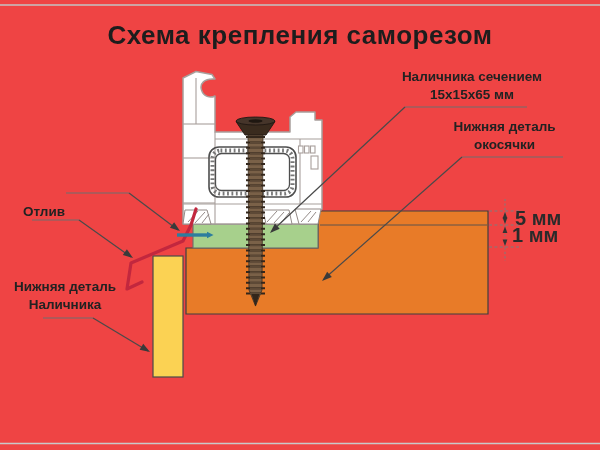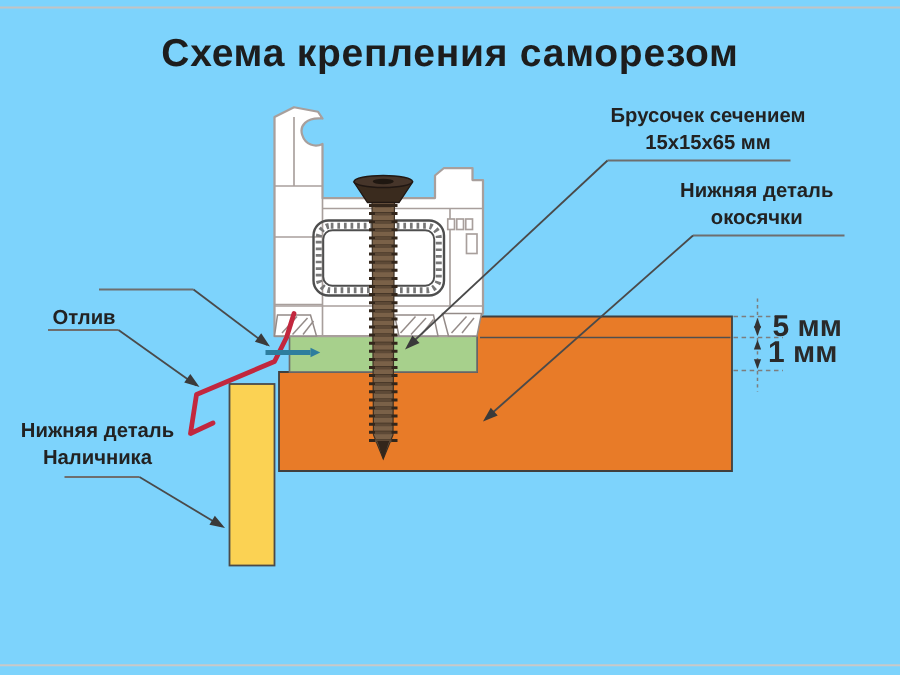--- a/index.html
+++ b/index.html
@@ -1,17 +1,17 @@
 <!DOCTYPE html>
 <html><head>
 <meta charset="utf-8">
 <style>
   html,body{margin:0;padding:0;background:#ffffff;}
   .canvas{
-    position:relative;width:600px;height:450px;background:#7dd3fc;overflow:hidden;
+    position:relative;width:600px;height:450px;background:#ef4444;overflow:hidden;
     font-family:"Liberation Sans",sans-serif;
   }
   .title{
     position:absolute;left:0;top:20px;width:600px;text-align:center;
     font-size:26px;font-weight:700;color:#1d1d1d;letter-spacing:0.5px;
   }
   .lbl{
     position:absolute;font-size:13.5px;font-weight:700;color:#222222;
     line-height:17.5px;white-space:pre-line;
   }
@@ -137,28 +137,28 @@
       <line x1="489" y1="225" x2="522" y2="225" stroke-dasharray="3 2.4"></line>
       <line x1="489" y1="247" x2="522" y2="247" stroke-dasharray="3 2.4"></line>
       <line x1="505" y1="199" x2="505" y2="261" stroke-dasharray="2.2 2.2"></line>
       <polygon points="505,212 502.6,218.5 507.4,218.5" stroke="none"></polygon>
       <polygon points="505,224 502.6,217.5 507.4,217.5" stroke="none"></polygon>
       <polygon points="505,226.5 502.6,233 507.4,233" stroke="none"></polygon>
       <polygon points="505,246 502.6,239.5 507.4,239.5" stroke="none"></polygon>
     </g>
   </svg>
 
-  <div class="lbl center" style="left:393px;top:68px;width:158px;">Брусочек сечением
+  <div class="lbl center" style="left:393px;top:68px;width:158px;">Наличника сечением
 15х15х65 мм</div>
 
   <div class="lbl center" style="left:432px;top:118px;width:145px;">Нижняя деталь
 окосячки</div>
 
 
-  <div class="lbl center" style="left:16px;top:203px;width:80px;">Отлив</div>
+  <div class="lbl center" style="left:4px;top:203px;width:80px;">Отлив</div>
 
   <div class="lbl center" style="left:3px;top:278px;width:124px;">Нижняя деталь
 Наличника</div>
 
   <div class="dim" style="left:515px;top:210px;">5 мм</div>
 
   <div class="dim" style="left:512px;top:227px;">1 мм</div>
 
 </div>
 

